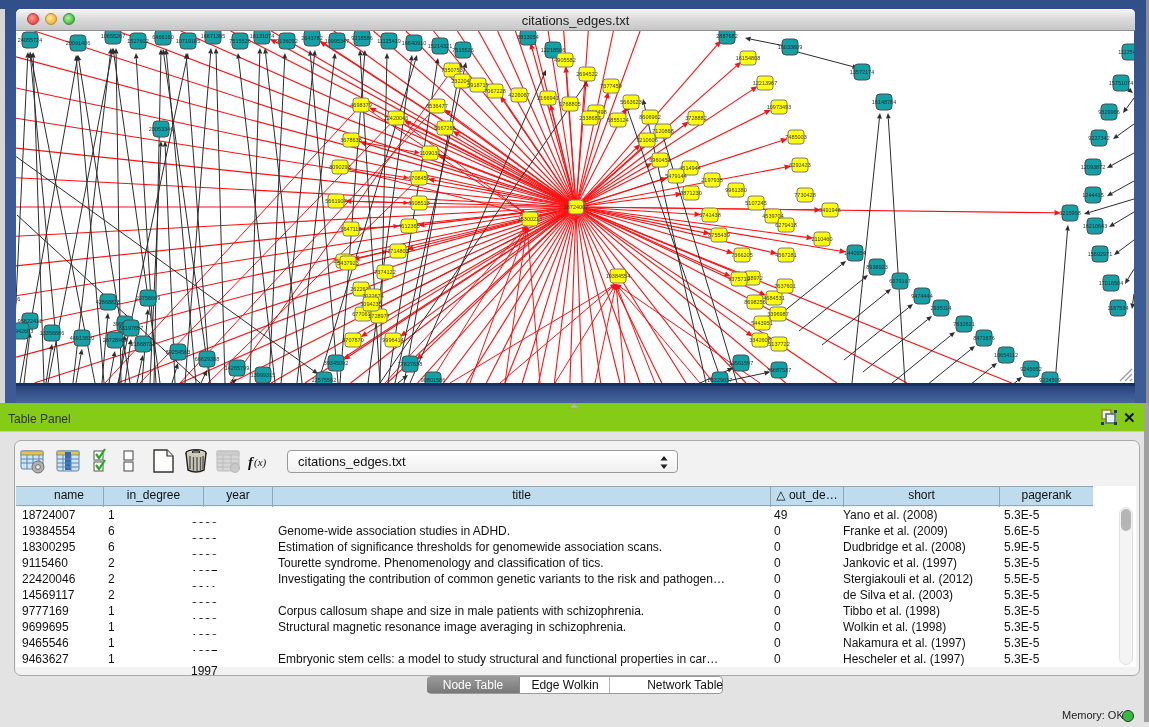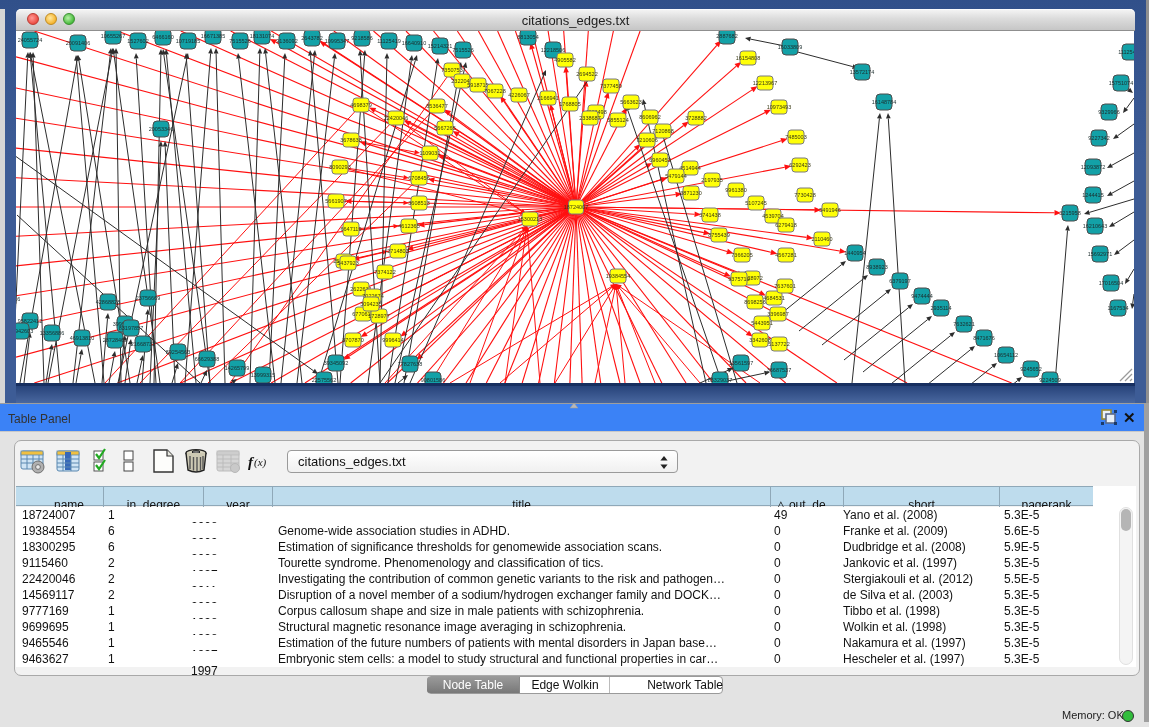--- a/index.html
+++ b/index.html
@@ -14,36 +14,36 @@
   background:linear-gradient(#f6f6f6,#dcdcdc 45%,#c6c6c6);
   border-radius:5px 5px 0 0; border-bottom:1px solid #8f8f8f;
   box-shadow:inset 0 1px 0 #fcfcfc; }
 #titlebar .tl { position:absolute; top:4px; width:12px; height:12px; border-radius:50%; }
 #title { left:16px; top:13px; width:1119px; text-align:center; font-size:13px; color:#222; }
 #canvas { left:16px; top:31px; width:1118px; height:352px; background:#fff; overflow:hidden; }
 #winshadow { left:16px; top:383px; width:1119px; height:3px; background:#172f60; }
 #botblue { left:16px; top:386px; width:1119px; height:17px;
   background:linear-gradient(#27437a,#49679f); }
 
-#tpbar { left:0; top:403px; width:1149px; height:29px; background:#3b82f6;
+#tpbar { left:0; top:403px; width:1149px; height:29px; background:#84cc16;
   border-top:1px solid #9e9e9e; border-bottom:1px solid #c8c8c8; }
 #tpbar span { position:absolute; left:8px; top:8px; font-size:12px; color:#333; }
 #tpx { left:1123px; top:409px; font-size:15px; font-weight:bold; color:#111; }
 #rstrip2 { left:1144px; top:403px; width:5px; height:319px; background:#a0a0a0; }
 
 #panel { left:14px; top:440px; width:1126px; height:236px; background:#f2f2f2;
   border:1px solid #a9a9a9; border-radius:7px; }
 
 #combo { left:287px; top:450px; width:391px; height:23px; background:linear-gradient(#fff,#f0f0f0);
   border:1px solid #9a9a9a; border-radius:4px; font-size:13px; color:#111;
   line-height:21px; padding-left:10px; }
 
 #thead { left:16px; top:486px; width:1077px; height:20px; background:#bedced;
   border-top:1px solid #8fa8b8; border-bottom:1px solid #8fa8b8; }
-#thead span { position:absolute; top:0; height:20px; padding-top:11px; font-size:12px; color:#111; text-align:center; }
+#thead span { position:absolute; top:0; height:20px; padding-top:1px; font-size:12px; color:#111; text-align:center; }
 .trow { position:absolute; left:16px; width:1077px; height:16px; background:#fff;
   font-size:12px; color:#111; }
 .c { position:absolute; top:1px; white-space:nowrap; overflow:hidden; }
 .c0 { left:6px;   width:84px; }
 .c1 { left:92px;  width:95px; }
 .c2 { left:175px; width:66px;margin-top:12px; }
 .c3 { left:262px; width:492px; }
 .c4 { left:758px; width:68px; }
 .c5 { left:827px; width:156px; }
 .c6 { left:988px; width:92px; }
@@ -858,21 +858,20 @@
     <span class="c c2">2011</span>
 <span class="c c3">Investigating the contribution of common genetic variants to the risk and pathogen…</span>
     <span class="c c4">0</span>
     <span class="c c5">Stergiakouli et al. (2012)</span>
 <span class="c c6">5.5E‑5</span>
   </div>
 <div class="trow" style="top:587px">
 <span class="c c0">14569117</span>
     <span class="c c1">2</span>
     <span class="c c2">2003</span>
-<span class="c c3">Disruption of a novel member of a sodium/hydrogen exchanger family and DOCK…</span>
     <span class="c c4">0</span>
     <span class="c c5">de Silva et al. (2003)</span>
 <span class="c c6">5.3E‑5</span>
   </div>
 <div class="trow" style="top:603px">
 <span class="c c0">9777169</span>
     <span class="c c1">1</span>
     <span class="c c2">1998</span>
 <span class="c c3">Corpus callosum shape and size in male patients with schizophrenia.</span>
     <span class="c c4">0</span>
@@ -885,21 +884,20 @@
     <span class="c c2">1998</span>
 <span class="c c3">Structural magnetic resonance image averaging in schizophrenia.</span>
     <span class="c c4">0</span>
     <span class="c c5">Wolkin et al. (1998)</span>
 <span class="c c6">5.3E‑5</span>
   </div>
 <div class="trow" style="top:635px">
 <span class="c c0">9465546</span>
     <span class="c c1">1</span>
     <span class="c c2">1997</span>
-<span class="c c3">Estimation of the future numbers of patients with mental disorders in Japan base…</span>
     <span class="c c4">0</span>
     <span class="c c5">Nakamura et al. (1997)</span>
 <span class="c c6">5.3E‑5</span>
   </div>
 <div class="trow" style="top:651px">
 <span class="c c0">9463627</span>
     <span class="c c1">1</span>
     <span class="c c2">1997</span>
 <span class="c c3">Embryonic stem cells: a model to study structural and functional properties in car…</span>
     <span class="c c4">0</span>

